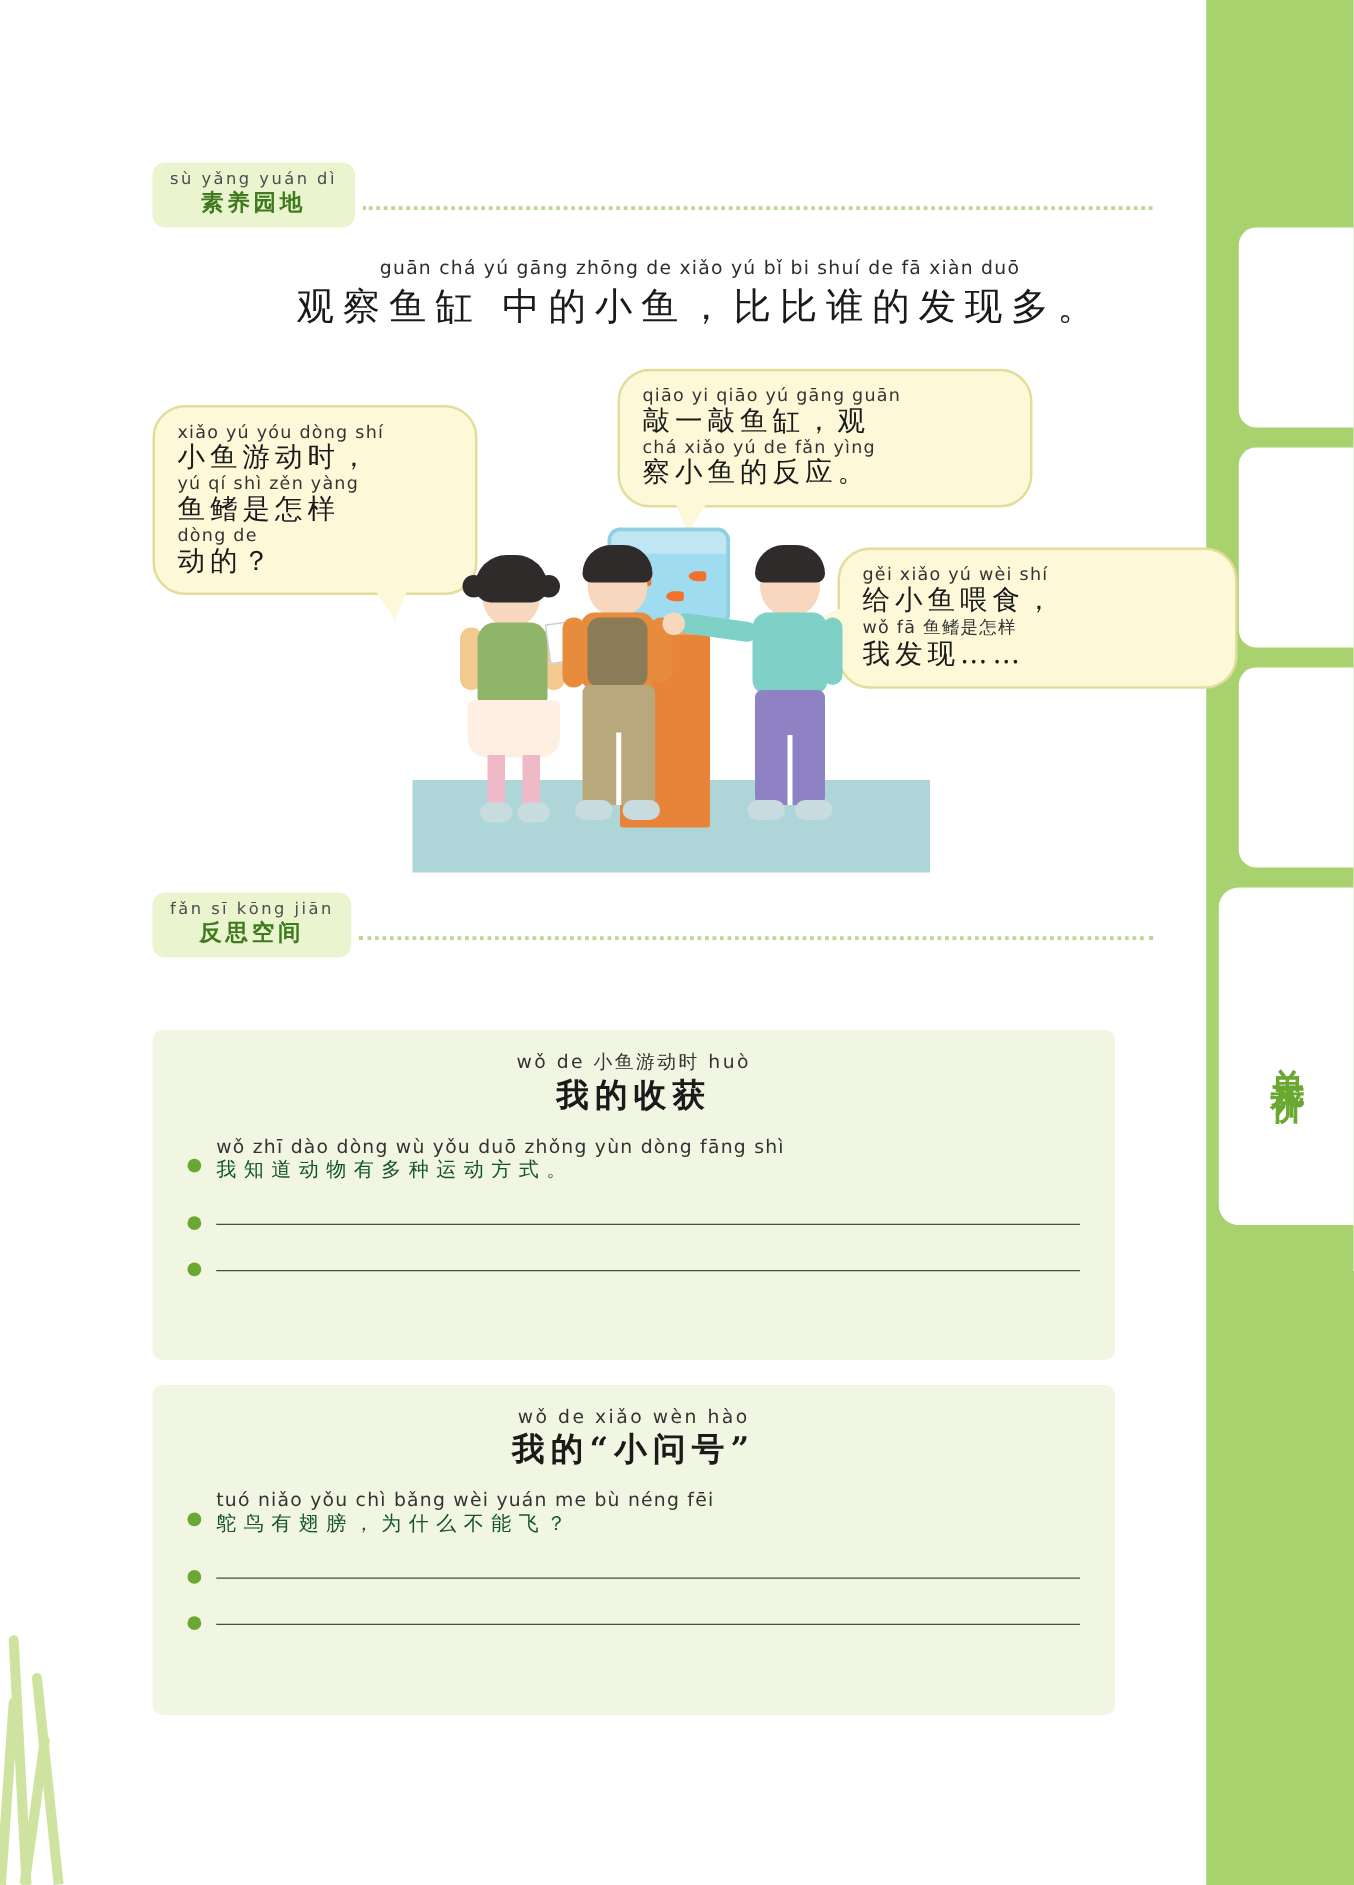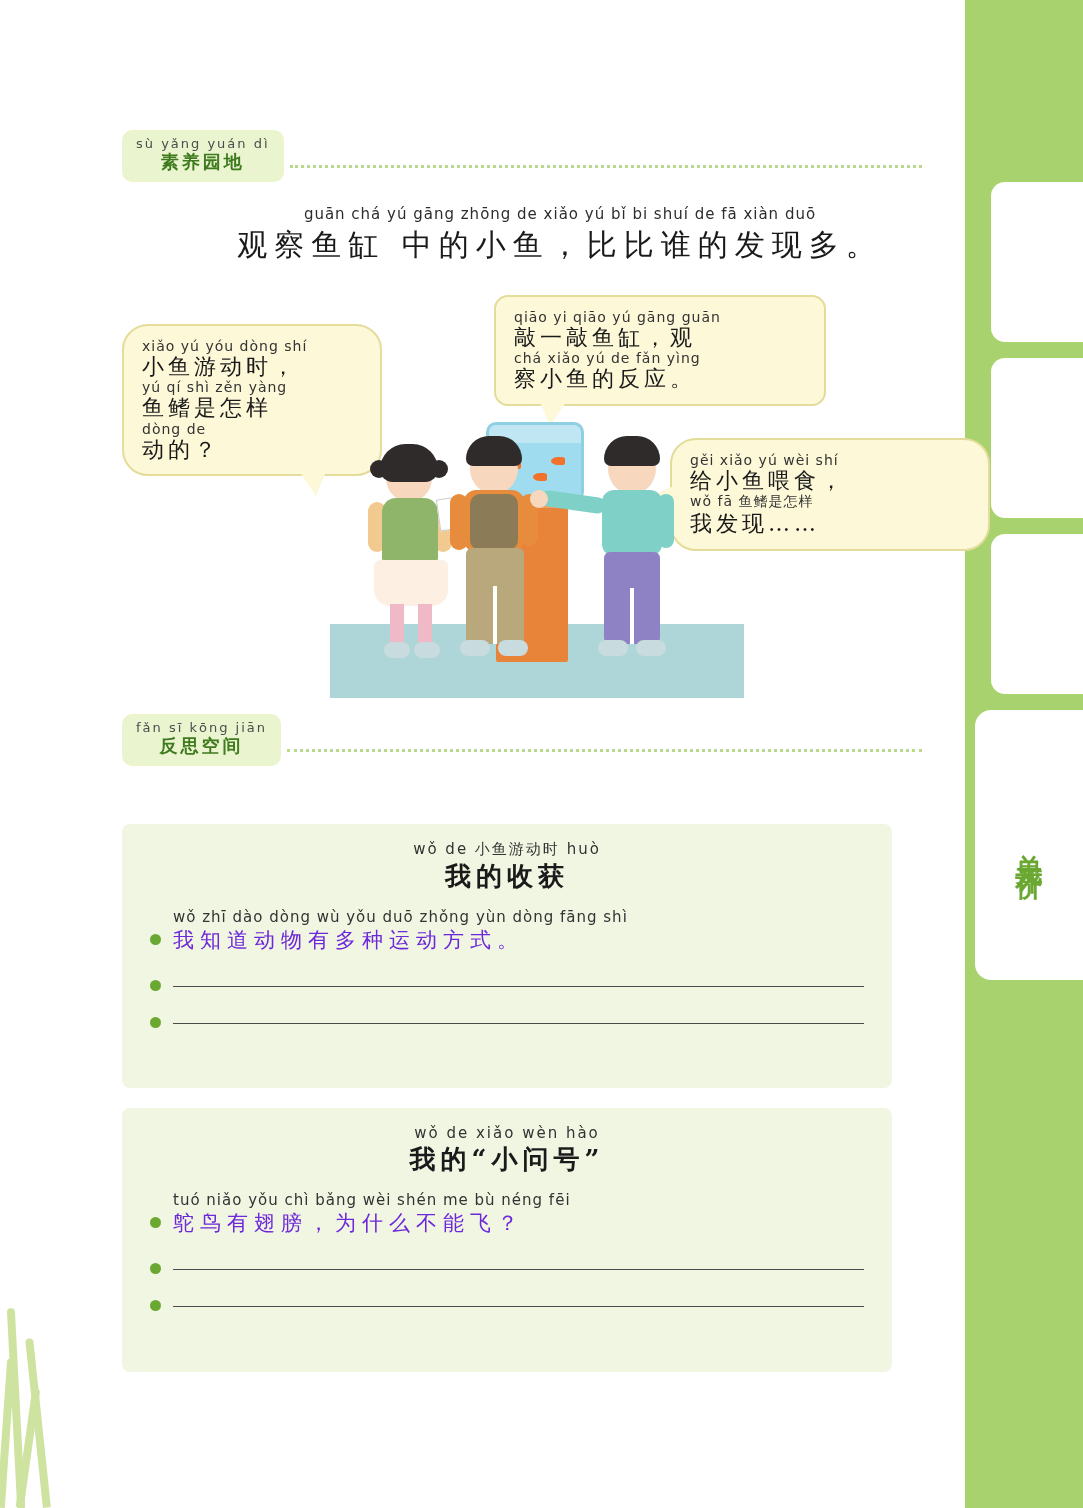--- a/index.html
+++ b/index.html
@@ -78,21 +78,21 @@
   .tail{position:absolute;width:0;height:0;}
 
   
   #bubble-1{left:122px;top:296px;width:220px;margin-top:28px;}
   #bubble-1 .tail{
     left:176px;bottom:-22px;
     border-left:16px solid transparent;border-right:10px solid transparent;
     border-top:24px solid #fdf8d8;
   }
   
-  #bubble-2{left:494px;top:295px;width:292px;border-radius:14px;}
+  #bubble-2{left:494px;top:295px;width:292px;}
   #bubble-2 .tail{
     left:44px;bottom:-22px;
     border-left:10px solid transparent;border-right:16px solid transparent;
     border-top:24px solid #fdf8d8;
   }
   
   #bubble-3{left:670px;top:438px;width:280px;}
   #bubble-3 .tail{
     left:-22px;top:46px;
     border-top:10px solid transparent;border-bottom:16px solid transparent;
@@ -189,21 +189,21 @@
   .bullet-row{position:relative;margin:14px 0 0 28px;display:flex;align-items:flex-end;}
   .dot{
     width:11px;height:11px;border-radius:50%;background:#6aa832;
     margin-right:12px;margin-bottom:9px;flex:0 0 auto;
   }
   .bullet-text .py{
     font-size:15px;color:#333;letter-spacing:1px;
     font-family:"DejaVu Sans",sans-serif;white-space:nowrap;
   }
   .bullet-text .cn{
-    font-size:21px;color:#6d28d9;letter-spacing:6px;
+    font-size:16px;color:#14532d;letter-spacing:6px;
     font-family:"DejaVu Serif",serif;white-space:nowrap;
   }
   .blank-row{position:relative;margin:26px 0 0 28px;display:flex;align-items:center;}
   .blank-row .line{
     flex:1;border-bottom:1.5px solid #4a4a4a;height:1px;margin-right:28px;
   }
   .blank-row .dot{margin-bottom:0;}
 
   
   .grass{position:absolute;left:0;bottom:0;width:46px;height:230px;}
@@ -347,21 +347,21 @@
 </div>
 
 <div class="card-box" id="card-question">
   <div class="card-title">
     <div class="py">wǒ  de       xiǎo wèn hào</div>
     <div class="cn">我的“小问号”</div>
   </div>
   <div class="bullet-row">
     <div class="dot"></div>
     <div class="bullet-text">
-      <div class="py">tuó niǎo yǒu chì bǎng     wèi shén me bù néng fēi</div>
+      <div class="py">tuó niǎo yǒu chì bǎng     wèi yuán me bù néng fēi</div>
       <div class="cn">鸵鸟有翅膀，为什么不能飞？</div>
     </div>
   </div>
   <div class="blank-row">
     <div class="dot"></div>
     <div class="line"></div>
   </div>
   <div class="blank-row">
     <div class="dot"></div>
     <div class="line"></div>

